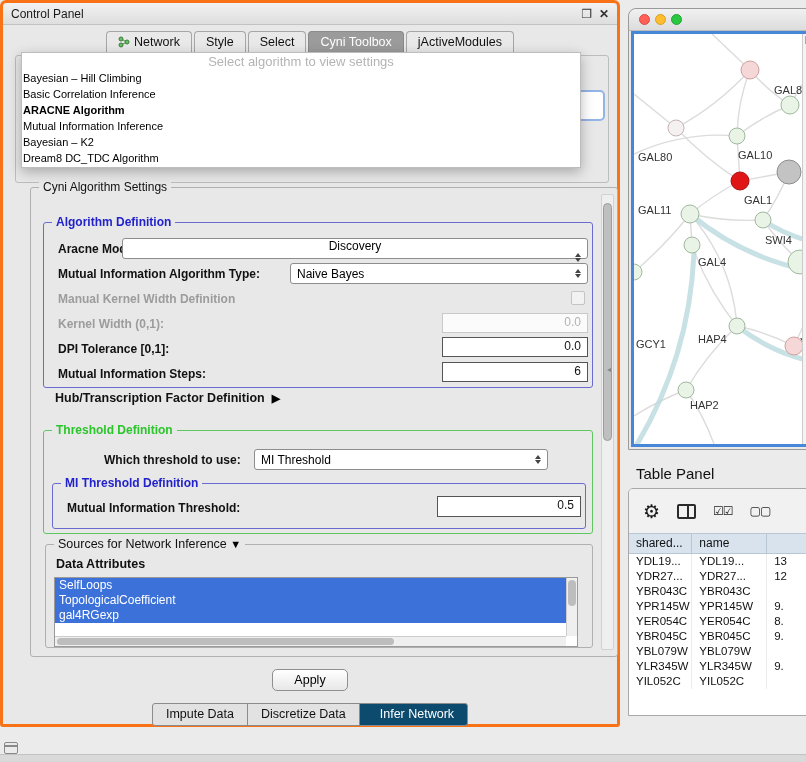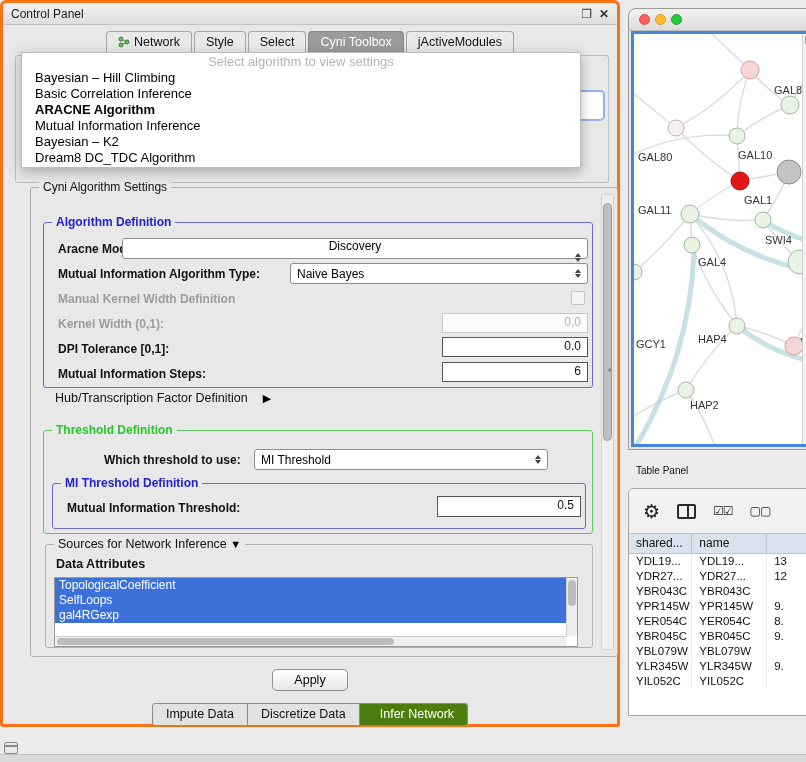--- a/index.html
+++ b/index.html
@@ -26,21 +26,21 @@
   .outer-box { position:absolute; left:12px; top:52px; width:594px; height:128px;
     border:1px solid #bdbdbd; border-radius:3px; }
 
   .combo-fragment { position:absolute; left:484px; top:87px; width:118px; height:31px;
     background:#fff; border:2px solid #93b4e7; border-radius:5px; z-index:5; }
 
   
   .dd-popup { position:absolute; left:18px; top:49px; width:560px; height:116px; background:#fff;
     border:1px solid #bdbdbd; box-shadow:0 4px 12px rgba(0,0,0,.28); z-index:30; overflow:hidden; }
   .dd-placeholder { height:17px; line-height:17px; text-align:center; color:#b4b4b4; font-size:13px; }
-  .dd-item { height:16px; line-height:16px; padding-left:13px; font-size:13px; color:#000; white-space:nowrap; }
+  .dd-item { height:16px; line-height:16px; padding-left:1px; font-size:11px; color:#000; white-space:nowrap; }
   .dd-item.selected { font-weight:bold; }
 
   
   .tgroup { position:absolute; border:1px solid #b0b0b0; border-radius:3px; }
   .tgroup > .gtitle { position:absolute; top:-8px; left:8px; background:#e8e8e8; padding:0 4px;
     font-size:12px; color:#111; white-space:nowrap; }
   .gtitle.blue { color:#2222cc; font-weight:bold; }
   .gtitle.green { color:#2bc52b; font-weight:bold; }
   .border-blue { border-color:#6a6ad0 !important; }
   .border-green { border-color:#5fc75f !important; }
@@ -63,21 +63,21 @@
   .combo-arrows i { display:block; width:0; height:0; border-left:3.5px solid transparent; border-right:3.5px solid transparent; }
   .combo-arrows i.up { border-bottom:4px solid #444; }
   .combo-arrows i.dn { border-top:4px solid #444; }
 
   .tfield { position:absolute; background:#fff; border:1.5px solid #555; text-align:right;
     padding:0 6px; font-size:12px; line-height:17px; }
   .tfield.disabled { border:1px solid #c9c9c9; color:#b2b2b2; background:#fbfbfb; }
 
   .cbox { position:absolute; width:14px; height:14px; border:1px solid #c4c4c4; background:#f2f2f2; border-radius:2px; }
 
-  .hub-row { position:absolute; left:24px; top:203px; font-weight:normal; font-size:12.5px; display:flex; align-items:center; gap:15px; }
+  .hub-row { position:absolute; left:24px; top:203px; font-weight:bold; font-size:12.5px; display:flex; align-items:center; gap:7px; }
   .tri { font-size:11px; color:#000; }
 
   .sources-title { font-size:12.5px; }
   .attr-label { position:absolute; left:10px; top:12px; font-weight:bold; font-size:12.5px; }
   .attr-list { position:absolute; left:8px; top:32px; width:524px; height:70px;
     background:#fff; border:1px solid #9a9a9a; overflow:hidden; }
   .attr-item { height:15px; line-height:15px; padding-left:4px; font-size:12px;
     color:#fff; background:#3c71d9; width:calc(100% - 11px); white-space:nowrap; }
   .attr-vscroll { position:absolute; right:0; top:0; bottom:10px; width:11px; background:#efefef; border-left:1px solid #ccc; }
   .attr-vscroll .thumb { position:absolute; left:1px; right:1px; top:2px; height:26px; background:#bdbdbd; border-radius:4px; }
@@ -86,21 +86,21 @@
 
   .apply-btn { position:absolute; left:50%; transform:translateX(-50%); top:666px; width:76px; height:22px;
     background:linear-gradient(#ffffff,#e7e7e7); border:1px solid #8f8f8f; border-radius:5px;
     font-size:12.5px; font-family:inherit; }
 
   .bottom-tabs { position:absolute; left:0; right:0; top:700px; display:flex; justify-content:center; }
   .bottom-tab { padding:3px 13px 4px; font-size:12.5px; border:1px solid #8b8b8b; background:#e2e2e2;
     margin-left:-1px; }
   .bottom-tab:first-child { border-radius:3px 0 0 3px; margin-left:0; }
   .bottom-tab:last-child { border-radius:0 3px 3px 0; }
-  .bottom-tab.active { background:#4d7c0f; color:#fff;padding-left:20px; }
+  .bottom-tab.active { background:#0c4a6e; color:#fff;padding-left:20px; }
 
   .resize-marker { position:absolute; left:604px; top:362px; font-size:8px; color:#888; }
 
   
   .net-window { position:absolute; left:628px; top:8px; width:190px; height:442px;
     background:#e9e9e9; border:1px solid #9a9a9a; border-radius:8px 0 0 0; overflow:hidden; }
   .net-titlebar { position:absolute; left:0; top:0; right:0; height:22px;
     background:linear-gradient(#f1f1f1,#dcdcdc); border-bottom:1px solid #bdbdbd; border-radius:8px 0 0 0;
     display:flex; align-items:center; padding-left:10px; gap:5px; }
   .tl { width:11px; height:11px; border-radius:50%; }
@@ -116,21 +116,21 @@
   .edge-gray { fill:none; stroke:#dcdcdc; stroke-width:1.4; }
   .edge-teal { fill:none; stroke:#b9d9de; stroke-width:5; opacity:.8; stroke-linecap:round; }
   circle.node { stroke-width:1; }
   .node-green { fill:#e9f3e6; stroke:#9fb89e; }
   .node-white { fill:#f6f1f1; stroke:#c4b4b4; }
   .node-pink  { fill:#f6d7d7; stroke:#cf9f9f; }
   .node-red   { fill:#e01616; stroke:#a81010; }
   .node-gray  { fill:#c3c3c3; stroke:#8e8e8e; }
 
   
-  .table-panel-label { position:absolute; left:636px; top:465px; font-size:10px; color:#111; }
+  .table-panel-label { position:absolute; left:636px; top:465px; font-size:15px; color:#111; }
   .table-window { position:absolute; left:628px; top:488px; width:192px; height:228px;
     background:#f6f6f6; border:1px solid #a8a8a8; border-radius:5px 5px 0 0; overflow:hidden; }
   .t-toolbar { position:absolute; left:0; top:0; right:0; height:44px; background:#f1f1f1;
     display:flex; align-items:center; padding-left:14px; gap:17px; }
   .tb-btn { border:none; background:none; padding:0; cursor:default; display:flex; align-items:center; }
   .gear { font-size:19px; color:#1a1a1a; line-height:19px; }
   .cols-icon { width:19px; height:15px; border:2px solid #2a2a2a; border-radius:2px; position:relative; }
   .cols-icon::after { content:""; position:absolute; left:50%; top:0; bottom:0; width:2px; background:#2a2a2a; }
   .pair-icon { font-size:12px; letter-spacing:-1px; color:#222; }
   .t-header { position:absolute; left:0; top:44px; right:0; height:21px; display:flex;
@@ -269,22 +269,22 @@
       </div>
 
       <div class="tgroup" style="left:14px; top:356px; width:548px; height:104px;">
         <span class="gtitle">
           <span class="sources-title">Sources for Network Inference</span>
           <span class="tri">▼</span>
         </span>
         <span class="attr-label">Data Attributes</span>
         <div class="attr-list">
           <div>
+              <div class="attr-item">SelfLoops</div>
               <div class="attr-item">TopologicalCoefficient</div>
-              <div class="attr-item">SelfLoops</div>
               <div class="attr-item">gal4RGexp</div>
             </div>
           <div class="attr-vscroll">
               <div class="thumb"></div>
             </div>
           <div class="attr-hscroll">
               <div class="thumb"></div>
             </div>
         </div>
       </div>

